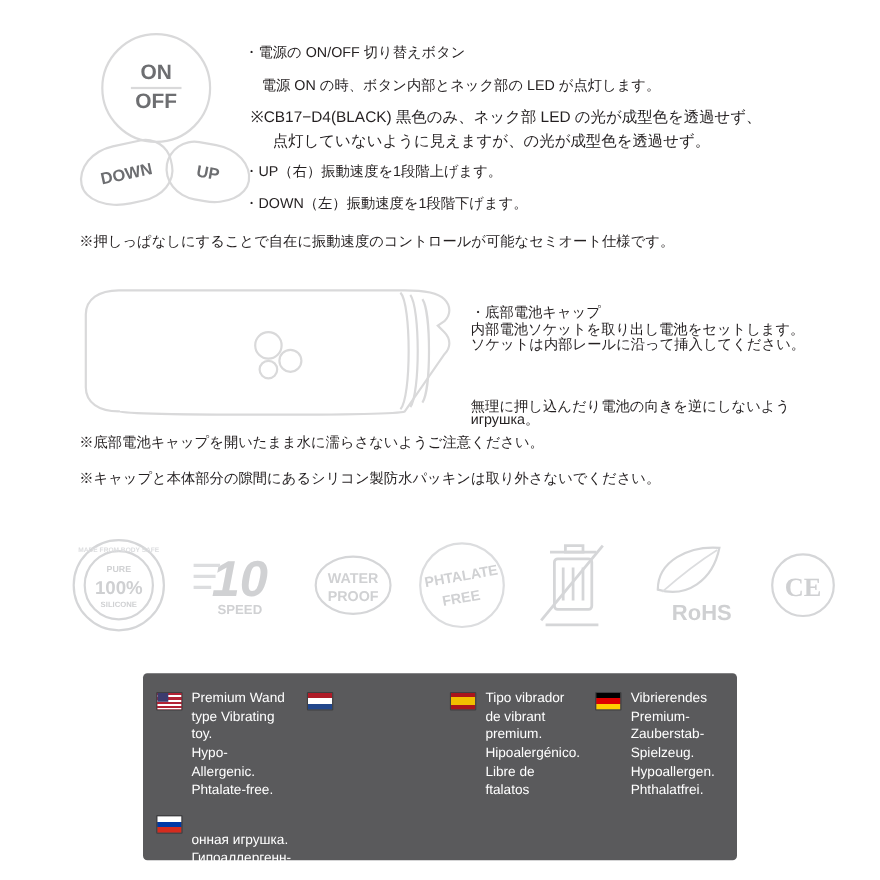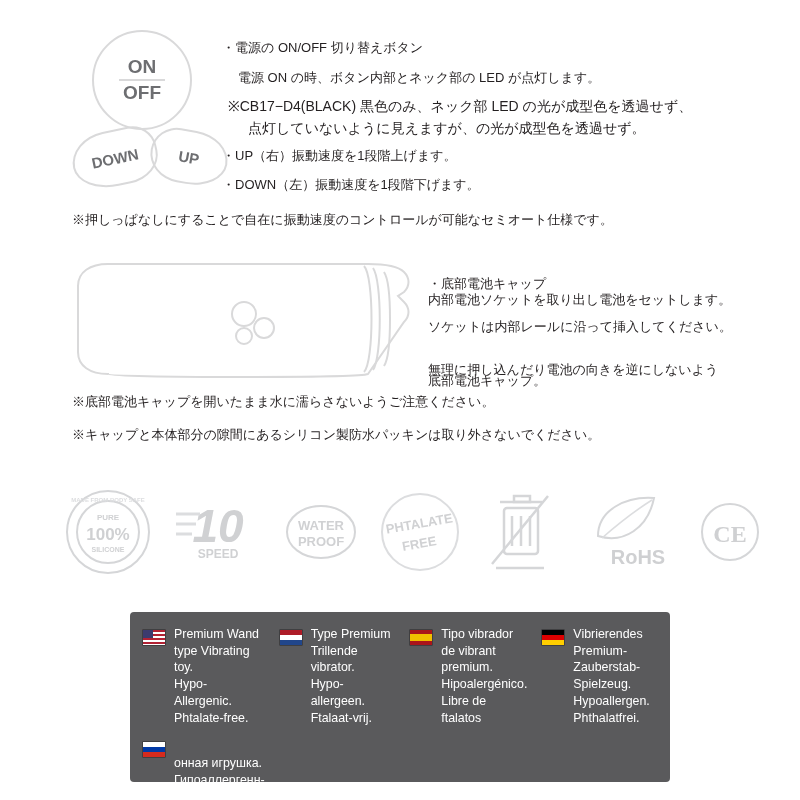--- a/index.html
+++ b/index.html
@@ -122,23 +122,23 @@
         <path d="M305 12 C314 24, 314 102, 305 114"></path>
         <path d="M316 16 C324 28, 324 98, 316 110"></path>
         <circle cx="176" cy="58" r="12"></circle>
         <circle cx="196" cy="72" r="10"></circle>
         <circle cx="176" cy="80" r="8"></circle>
       </svg>
     </div>
 
     <div class="t bullet" style="left:418px;top:248px;margin-top:16px;">・底部電池キャップ</div>
     <div class="t" style="left:418px;top:280px;">内部電池ソケットを取り出し電池をセットします。</div>
-    <div class="t" style="left:418px;top:307px;">ソケットは内部レールに沿って挿入してください。</div>
+    <div class="t" style="left:418px;top:293px;">ソケットは内部レールに沿って挿入してください。</div>
     <div class="t" style="left:418px;top:334px;margin-top:16px;">無理に押し込んだり電池の向きを逆にしないよう</div>
-    <div class="t" style="left:418px;top:361px;">底部電池キャップ。</div>
+    <div class="t" style="left:418px;top:361px;">игрушка。</div>
 
     <div class="t" style="left:62px;top:382px;">※底部電池キャップを開いたまま水に濡らさないようご注意ください。</div>
     <div class="t" style="left:62px;top:415px;">※キャップと本体部分の隙間にあるシリコン製防水パッキンは取り外さないでください。</div>
   </div>
 
   <div class="icons">
 
     <div class="icon" style="left:24px;top:8px;width:108px;height:88px;">
       <svg width="108" height="88" viewBox="0 0 108 88">
         <circle cx="54" cy="44" r="41" fill="none" stroke="#d5d6d8" stroke-width="2"></circle>
@@ -209,24 +209,20 @@
           <span class="canton"></span>
         </span>
       <span class="langtext">
         <span>Premium Wand type Vibrating toy.</span><br>
         <span>Hypo-Allergenic. Phtalate-free.</span>
       </span>
     </div>
 
     <div class="langcell">
       <span class="flag flag-nl"></span>
-      <span class="langtext">
-        <span>Type Premium Trillende vibrator.</span><br>
-        <span>Hypo-allergeen. Ftalaat-vrij.</span>
-      </span>
     </div>
 
 
     <div class="langcell">
       <span class="flag flag-es"></span>
       <span class="langtext">
         <span>Tipo vibrador de vibrant premium.</span><br>
         <span>Hipoalergénico. Libre de ftalatos</span>
       </span>
     </div>

